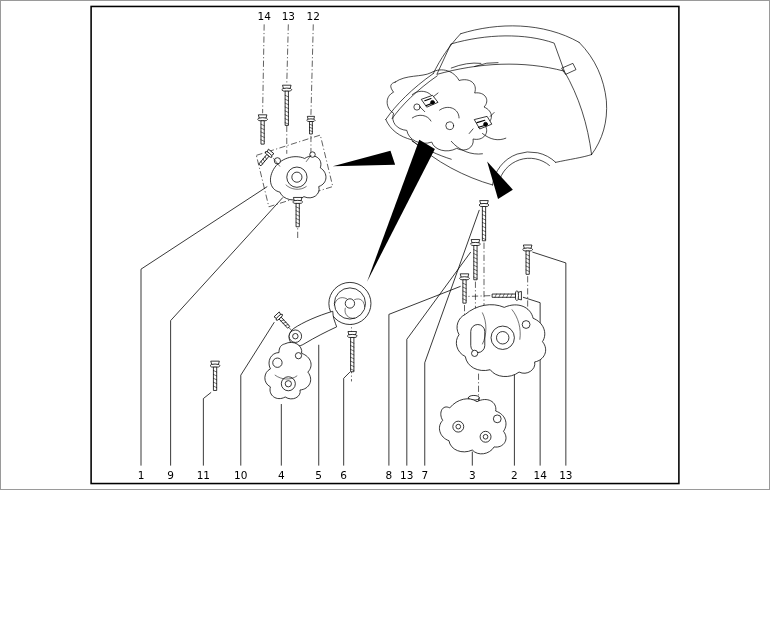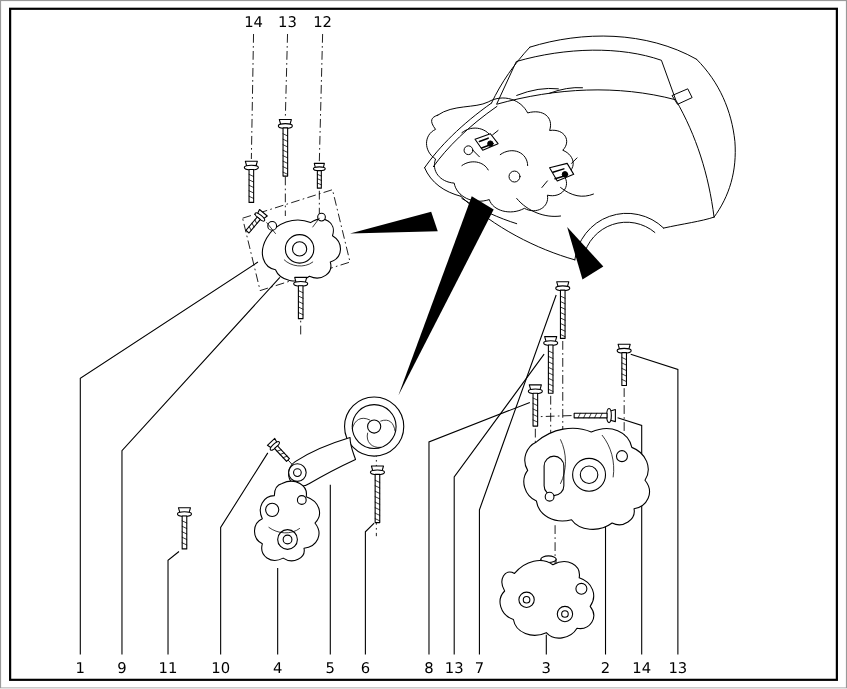--- a/index.html
+++ b/index.html
@@ -1,17 +1,17 @@
 <!DOCTYPE html>
 <html><head>
 <meta charset="utf-8">
 <style>
   html,body{margin:0;padding:0;background:#ffffff;}
   .page{
-    width:770px;height:626px;background:#fff;position:relative;
+    width:770px;height:490px;background:#fff;position:relative;
     font-family:"DejaVu Sans", sans-serif;box-sizing:border-box;
     border:1px solid #9a9a9a;
   }
   svg{display:block;width:100%;height:100%;}
   .callout{font-size:13.5px;fill:#000;}
   .sketch{stroke:#000;stroke-width:0.9;fill:none;stroke-linecap:round;stroke-linejoin:round;}
   .part{stroke:#000;stroke-width:1;fill:#fff;stroke-linejoin:round;}
   .partline{stroke:#000;stroke-width:0.7;fill:none;stroke-linecap:round;}
   .dashdot{stroke:#000;stroke-width:0.8;fill:none;stroke-dasharray:8 3 1.5 3;}
   .leader{stroke:#000;stroke-width:1;fill:none;}

